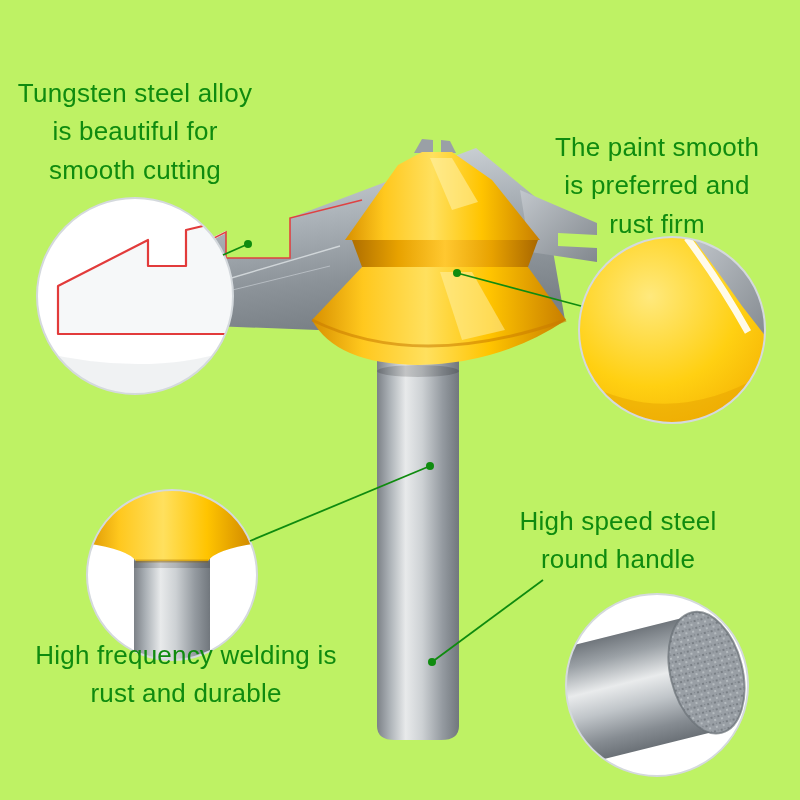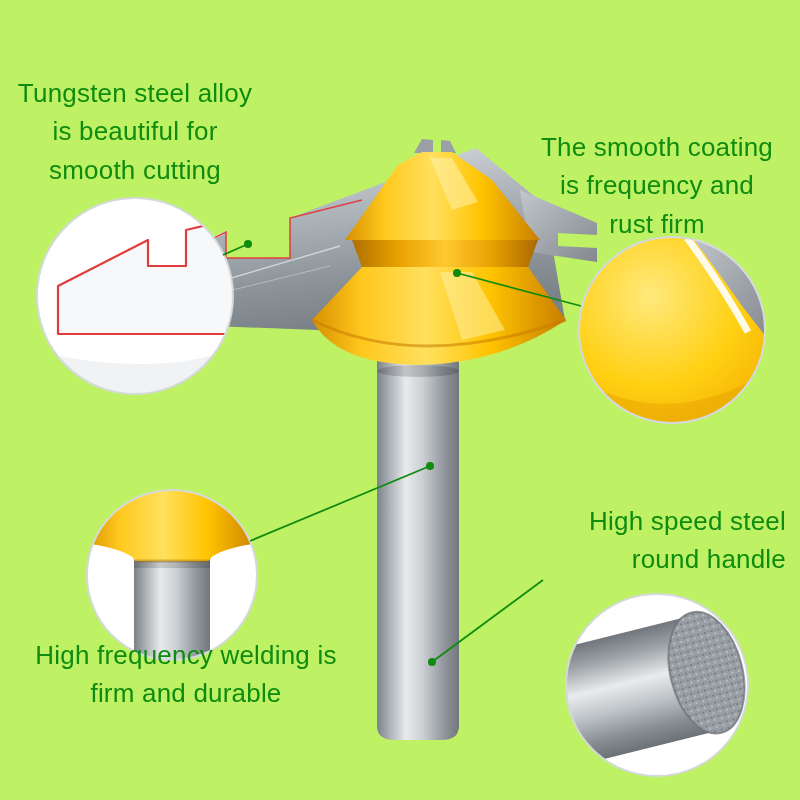--- a/index.html
+++ b/index.html
@@ -12,21 +12,21 @@
     position:absolute;
     color:#0f8b0f;
     font-size:26px;
     line-height:1.48;
     text-align:center;
     font-weight:500;
     letter-spacing:0.2px;
   }
   #ann-tungsten{left:8px;top:74px;width:254px;}
   #ann-paint{left:533px;top:128px;width:248px;}
-  #ann-handle{left:538px;top:502px;width:248px;text-align:right;}
+  #ann-handle{left:494px;top:502px;width:248px;}
   #ann-welding{left:16px;top:636px;width:340px;}
 </style>
 </head>
 <body>
 
 <div class="stage">
 
   <svg width="800" height="800" viewBox="0 0 800 800">
     <defs>
       <linearGradient id="gBlade" x1="0" y1="0" x2="0.3" y2="1">
@@ -180,28 +180,28 @@
     </g>
   </svg>
 
   <div class="ann" id="ann-tungsten">
     <div>Tungsten steel alloy</div>
     <div>is beautiful for</div>
     <div>smooth cutting</div>
   </div>
 
   <div class="ann" id="ann-paint">
-    <div>The smooth coating</div>
-    <div>is frequency and</div>
+    <div>The paint smooth</div>
+    <div>is preferred and</div>
     <div>rust firm</div>
   </div>
 
   <div class="ann" id="ann-handle">
     <div>High speed steel</div>
     <div>round handle</div>
   </div>
 
   <div class="ann" id="ann-welding">
     <div>High frequency welding is</div>
-    <div>firm and durable</div>
+    <div>rust and durable</div>
   </div>
 
 </div>
 
 </body></html>

